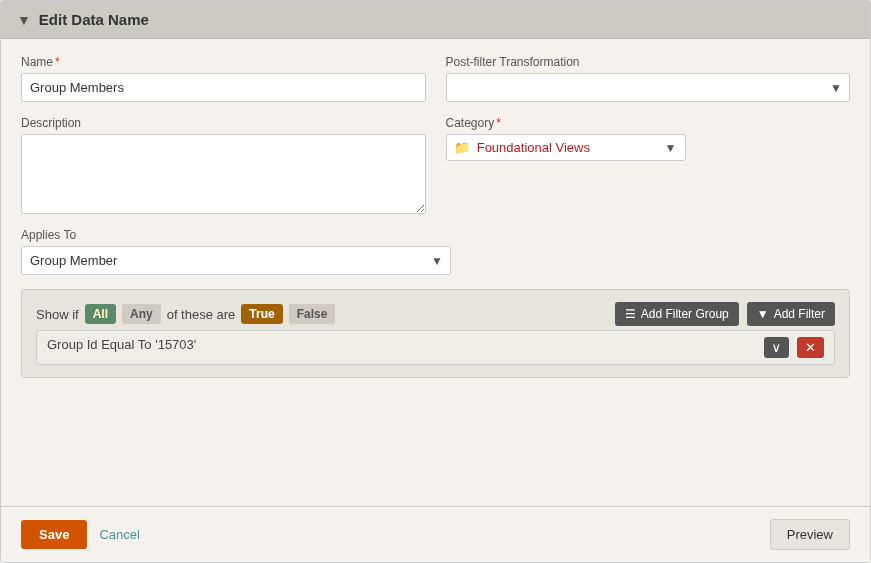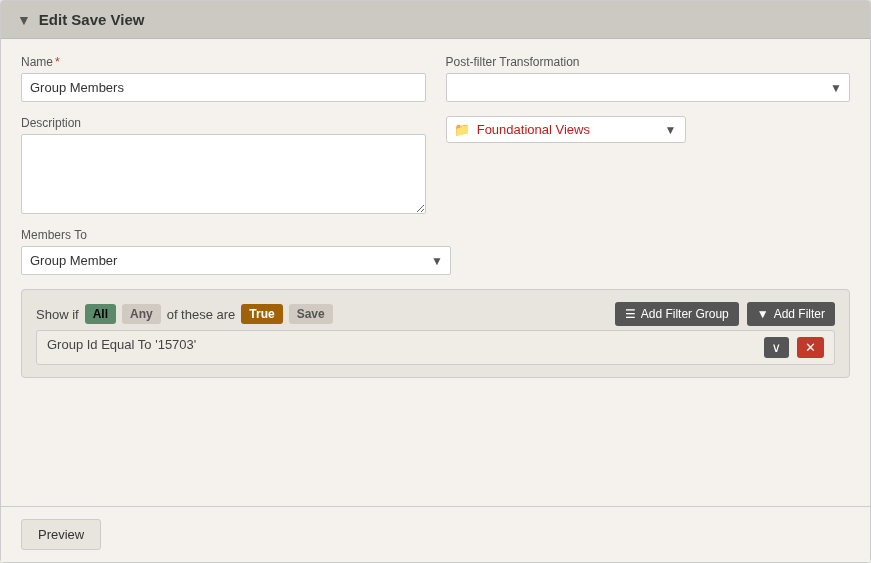--- a/index.html
+++ b/index.html
@@ -146,21 +146,21 @@
     .btn-toggle {
       padding: 3px 8px;
       border-radius: 3px;
       font-size: 12px;
       font-weight: bold;
       cursor: pointer;
       border: none;
     }
     .btn-all {
       background: #5a8a6a;
-      color: #000000;
+      color: #fef9c3;
     }
     .btn-any {
       background: #d0cac2;
       color: #555;
     }
     .btn-true {
       background: #a16207;
       color: #fff;
     }
     .btn-false {
@@ -274,21 +274,21 @@
       max-width: 430px;
     }
   </style>
 </head>
 <body>
 
 <div class="modal">
 
   <div class="modal-header">
     <span class="filter-icon">▼</span>
-    <span class="modal-header-title">Edit Save View</span>
+    <span class="modal-header-title">Edit Data Name</span>
   </div>
 
   <div class="modal-body">
 
     <div class="form-row">
       <div class="form-col">
         <label>
           <span>Name</span><span class="required">*</span>
         </label>
         <input type="text" value="Group Members" style="">
@@ -303,48 +303,51 @@
         </div>
       </div>
     </div>
 
     <div class="form-row">
       <div class="form-col">
         <label>Description</label>
         <textarea style=""></textarea>
       </div>
       <div class="form-col right">
+        <label>
+          <span>Category</span><span class="required">*</span>
+        </label>
         <div class="category-dropdown">
           <span class="folder-icon">📁</span>
           <span class="category-text">Foundational Views</span>
           <span class="cat-arrow">▼</span>
         </div>
       </div>
     </div>
 
     <div class="applies-to-row">
-      <label>Members To</label>
+      <label>Applies To</label>
       <div class="select-wrapper">
         <select>
           <option value="group_member">Group Member</option>
         </select>
         <span class="select-arrow">▼</span>
       </div>
     </div>
 
     <div class="filter-section">
 
       <div class="filter-controls">
         <div class="filter-left">
           <span>Show if</span>
           <button class="btn-toggle btn-all">All</button>
           <button class="btn-toggle btn-any">Any</button>
           <span>of these are</span>
           <button class="btn-toggle btn-true">True</button>
-          <button class="btn-toggle btn-false">Save</button>
+          <button class="btn-toggle btn-false">False</button>
         </div>
         <div class="filter-right">
           <button class="btn-add-filter-group">
             <span>☰</span>
             <span>Add Filter Group</span>
           </button>
           <button class="btn-add-filter">
             <span>▼</span>
             <span>Add Filter</span>
           </button>
@@ -358,16 +361,20 @@
         </button>
         <button class="btn-remove">
           <span>✕</span>
         </button>
       </div>
     </div>
 
   </div>
 
   <div class="modal-footer">
+    <div class="footer-left">
+      <button class="btn-save">Save</button>
+      <button class="btn-cancel">Cancel</button>
+    </div>
     <button class="btn-preview">Preview</button>
   </div>
 
 </div>
 
 </body></html>

